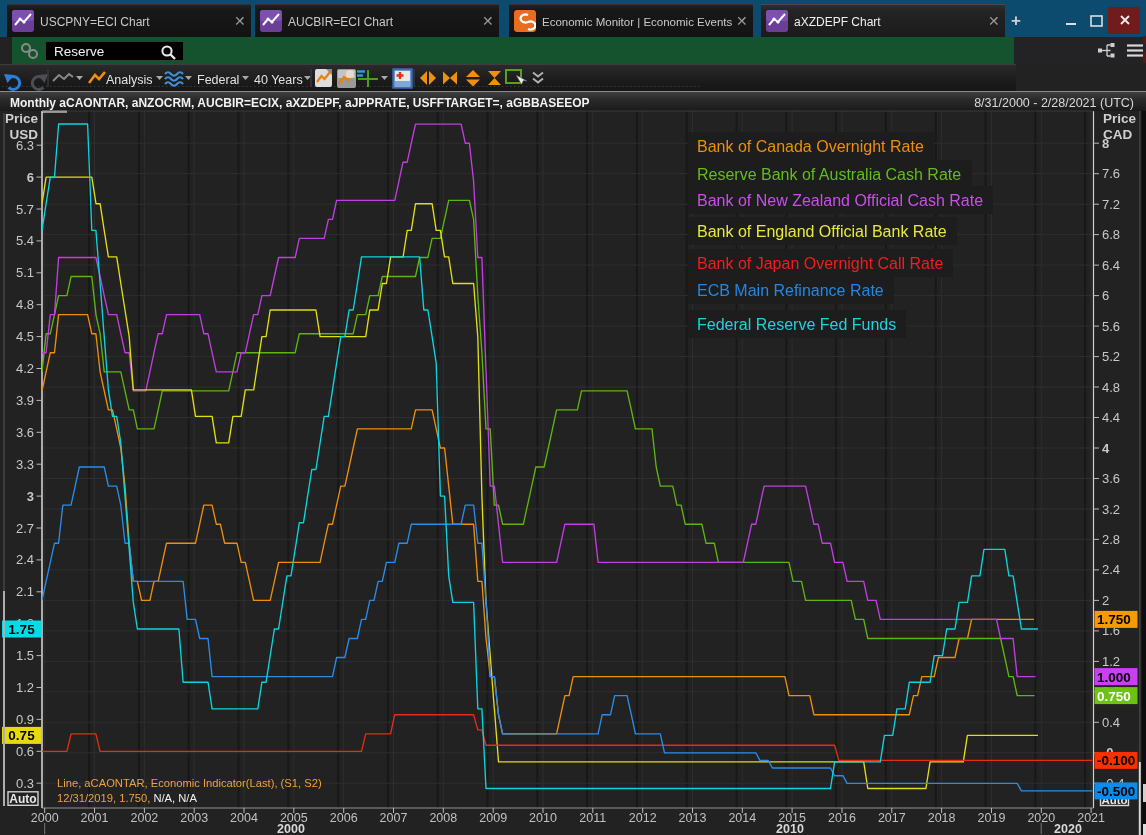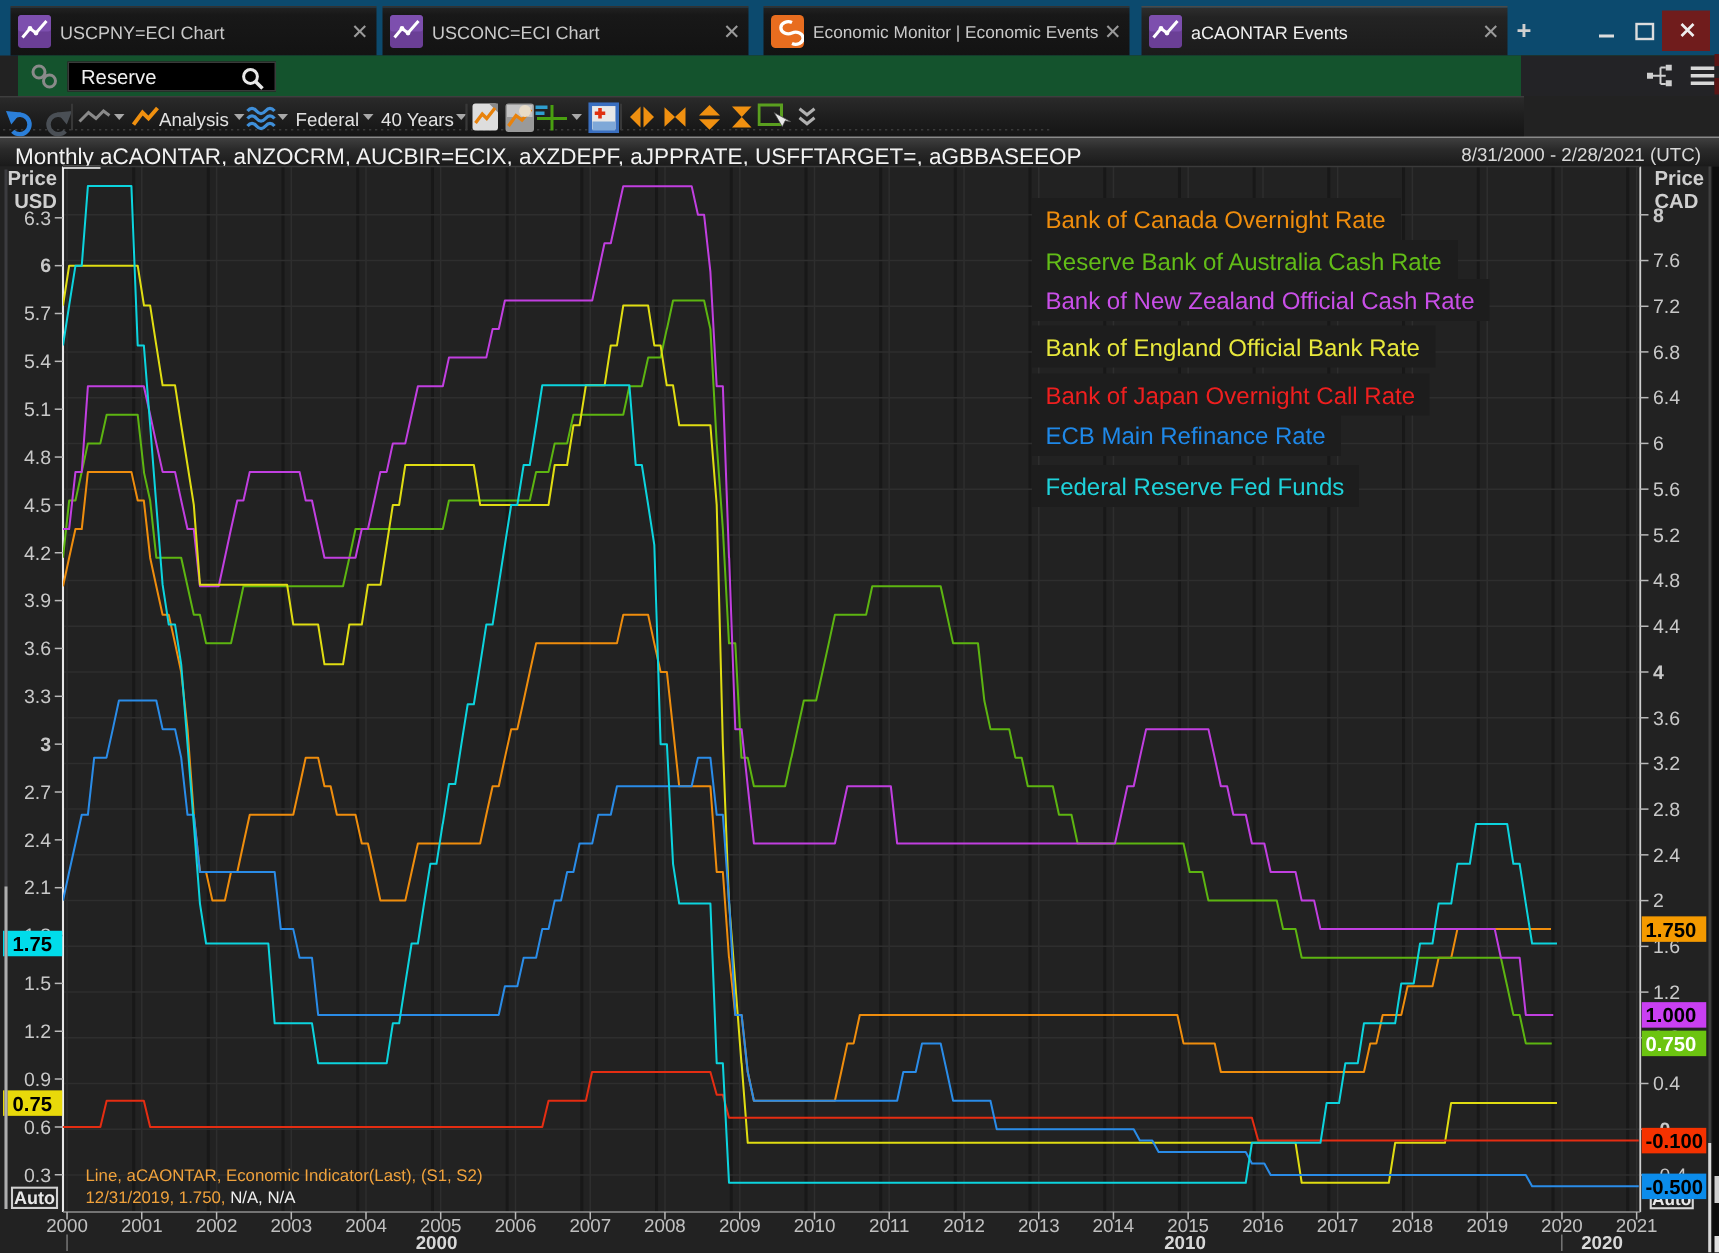--- a/index.html
+++ b/index.html
@@ -10,21 +10,21 @@
 .tab .ttl{position:absolute;left:33px;top:10px;font-size:12px;color:#c9c9c9;white-space:nowrap}
 .tab.active .ttl{color:#efefef}
 .tab .x{position:absolute;top:8px;font-size:14px;color:#9a9a9a}
 .ticon{position:absolute;left:5px;top:5px;width:22px;height:22px;border-radius:2px}
 #searchrow{position:absolute;left:12px;top:37px;width:1146px;height:27px;background:#14532d}
 #sbox{position:absolute;left:33px;top:3.5px;width:139px;height:20px;background:#000;border:1px solid #3a3a3a}
 #sbox span{position:absolute;left:8px;top:2px;color:#f0f0f0;font-size:13.5px}
 #toolbar{position:absolute;left:0;top:64px;width:1016px;height:29px;background:linear-gradient(180deg,#2a2a2a 0%,#1c1c1c 55%,#141414 100%);border-top:1px solid #3e3e3e}
 .tbt{position:absolute;top:8px;color:#e2e2e2;font-size:12.5px}
 #titlebar{position:absolute;left:0;top:91px;width:1146px;height:20px;border-top:1px solid #8a8a8a;background:linear-gradient(180deg,#3f3f3f 0%,#2a2a2a 40%,#1a1a1a 100%)}
-#titlebar .l{position:absolute;left:10px;top:3.5px;font-size:15px;font-weight:normal;color:#f2f2f2}
+#titlebar .l{position:absolute;left:10px;top:3.5px;font-size:12px;font-weight:bold;color:#f2f2f2}
 #titlebar .r{position:absolute;right:12px;top:3.5px;font-size:12.5px;color:#d8d8d8}
 </style></head>
 <body>
 <div id="tabbar">
 <div class="tab" style="left:7px;width:244px">
       <svg class="ticon" width="22" height="22" viewBox="0 0 22 22">
 <rect width="22" height="22" rx="2" fill="#6b3f96"></rect>
 <rect width="22" height="11" rx="2" fill="#7d4fae"></rect>
 <polyline points="3,15 8,9 12,12 19,4" fill="none" stroke="#fff" stroke-width="2"></polyline>
 <circle cx="8" cy="9" r="1.6" fill="#fff"></circle>
@@ -34,40 +34,40 @@
       <div class="x" style="left:227px">✕</div>
     </div>
 <div class="tab" style="left:255px;width:244px">
       <svg class="ticon" width="22" height="22" viewBox="0 0 22 22">
 <rect width="22" height="22" rx="2" fill="#6b3f96"></rect>
 <rect width="22" height="11" rx="2" fill="#7d4fae"></rect>
 <polyline points="3,15 8,9 12,12 19,4" fill="none" stroke="#fff" stroke-width="2"></polyline>
 <circle cx="8" cy="9" r="1.6" fill="#fff"></circle>
         <circle cx="12" cy="12" r="1.6" fill="#fff"></circle>
 </svg>
-      <div class="ttl">USCONC=ECI Chart</div>
+      <div class="ttl">AUCBIR=ECI Chart</div>
       <div class="x" style="left:227px">✕</div>
     </div>
 <div class="tab" style="left:509px;width:244px">
       <svg class="ticon" width="22" height="22" viewBox="0 0 22 22">
 <rect width="22" height="22" rx="3" fill="#e86d1f"></rect>
 <path d="M14 5 a5 4 0 1 0 0 7 a5 4 0 1 1 0 7" fill="none" stroke="#fff" stroke-width="2.2"></path>
 </svg>
       <div class="ttl" style="font-size:11.5px;top:11px">Economic Monitor | Economic Events</div>
       <div class="x" style="left:227px">✕</div>
     </div>
 <div class="tab active" style="left:761px;width:244px">
       <svg class="ticon" width="22" height="22" viewBox="0 0 22 22">
 <rect width="22" height="22" rx="2" fill="#6b3f96"></rect>
 <rect width="22" height="11" rx="2" fill="#7d4fae"></rect>
 <polyline points="3,15 8,9 12,12 19,4" fill="none" stroke="#fff" stroke-width="2"></polyline>
 <circle cx="8" cy="9" r="1.6" fill="#fff"></circle>
         <circle cx="12" cy="12" r="1.6" fill="#fff"></circle>
 </svg>
-      <div class="ttl">aCAONTAR Events</div>
+      <div class="ttl">aXZDEPF Chart</div>
       <div class="x" style="left:227px">✕</div>
     </div>
 <div style="position:absolute;left:1011px;top:11px;color:#cfcfcf;font-size:17px;font-weight:bold">+</div>
 <svg class="abs" style="left:1050px;top:0" width="96" height="37" viewBox="0 0 96 37">
 <rect x="58" y="7" width="32" height="27" fill="#701c1c"></rect>
 <line x1="16" y1="24" x2="26" y2="24" stroke="#ddd" stroke-width="2"></line>
 <rect x="41" y="16" width="11" height="10" fill="none" stroke="#ddd" stroke-width="1.6"></rect>
 <path d="M71 16 l8 8 M79 16 l-8 8" stroke="#eee" stroke-width="1.8"></path>
 </svg>
 </div>

